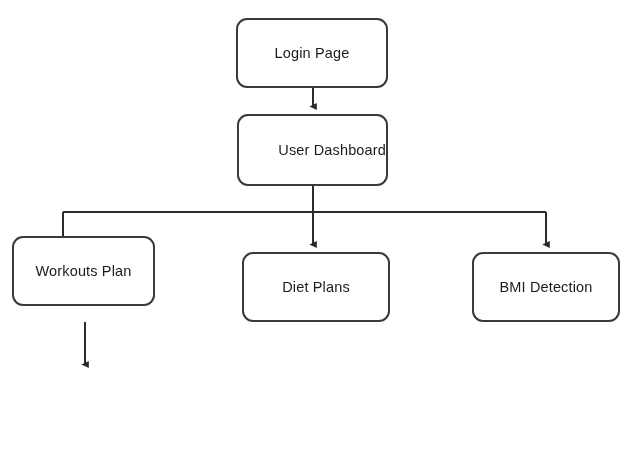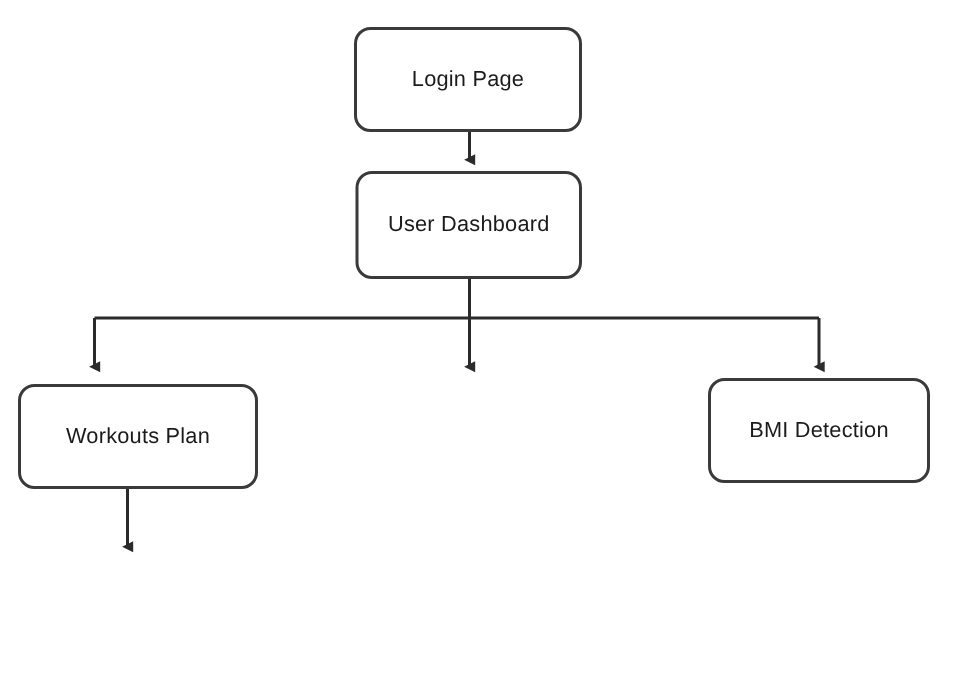--- a/index.html
+++ b/index.html
@@ -41,22 +41,22 @@
     font-family: "Liberation Sans", sans-serif;
     font-size: 14.5px;
     color: #1b1b1b;
     letter-spacing: 0.15px;
     line-height: 1;
     white-space: nowrap;
     text-align: center;
   }
   
   #node-login-page      { left: 236px; top: 18px;  width: 152px; height: 70px; }
-  #node-user-dashboard  { left: 237px; top: 114px; width: 151px; height: 72px; }
-  #node-workouts-plan   { left: 12px;  top: 256px; width: 160px; height: 70px; }
+  #node-user-dashboard  { left: 237px; top: 114px; width: 151px; height: 72px; justify-content: flex-end; }
+  #node-workouts-plan   { left: 12px;  top: 236px; width: 143px; height: 70px; }
   #node-diet-plans      { left: 242px; top: 252px; width: 148px; height: 70px; }
   #node-bmi-calculator  { left: 472px; top: 252px; width: 148px; height: 70px; }
   #node-pose-detection  { left: 12px;  top: 372px; width: 148px; height: 74px; }
 </style>
 </head>
 <body>
 
 <div id="diagram-canvas">
 
   <svg id="edge-layer" viewBox="0 0 637 462" width="637" height="462" xmlns="http://www.w3.org/2000/svg">
@@ -100,19 +100,22 @@
   </div>
 
   <div class="node" id="node-user-dashboard">
     <span class="node-label">User Dashboard</span>
   </div>
 
   <div class="node" id="node-workouts-plan">
     <span class="node-label">Workouts Plan</span>
   </div>
 
+  <div class="node" id="node-diet-plans">
+    <span class="node-label">Diet Plans</span>
+  </div>
 
   <div class="node" id="node-bmi-calculator">
     <span class="node-label">BMI Detection</span>
   </div>
 
 
 </div>
 
 </body></html>

